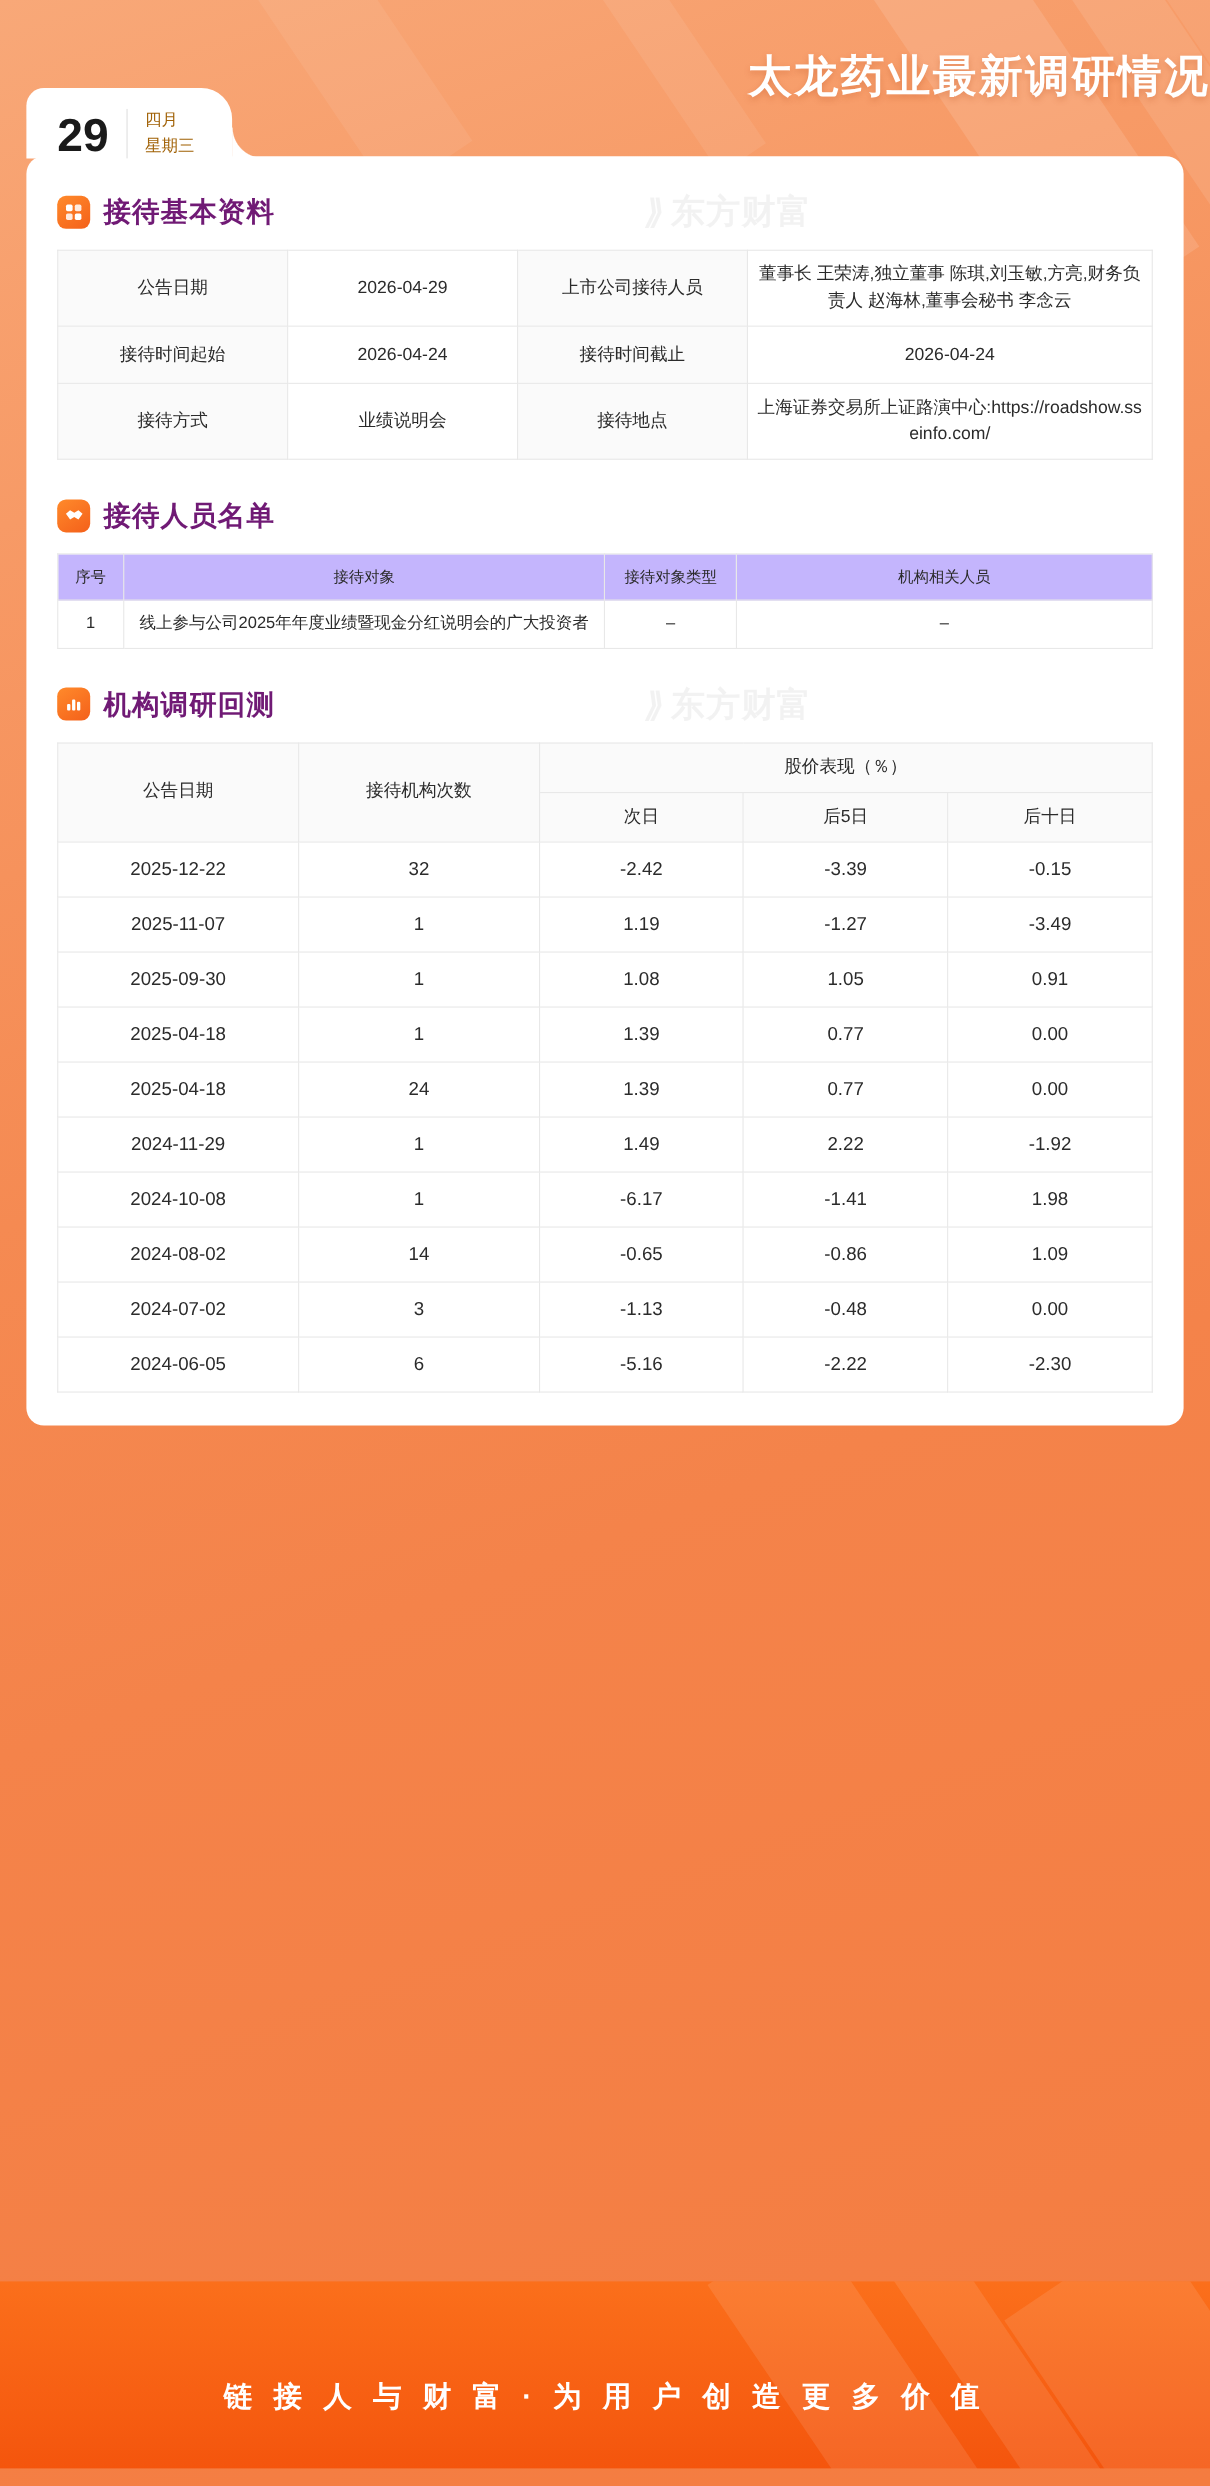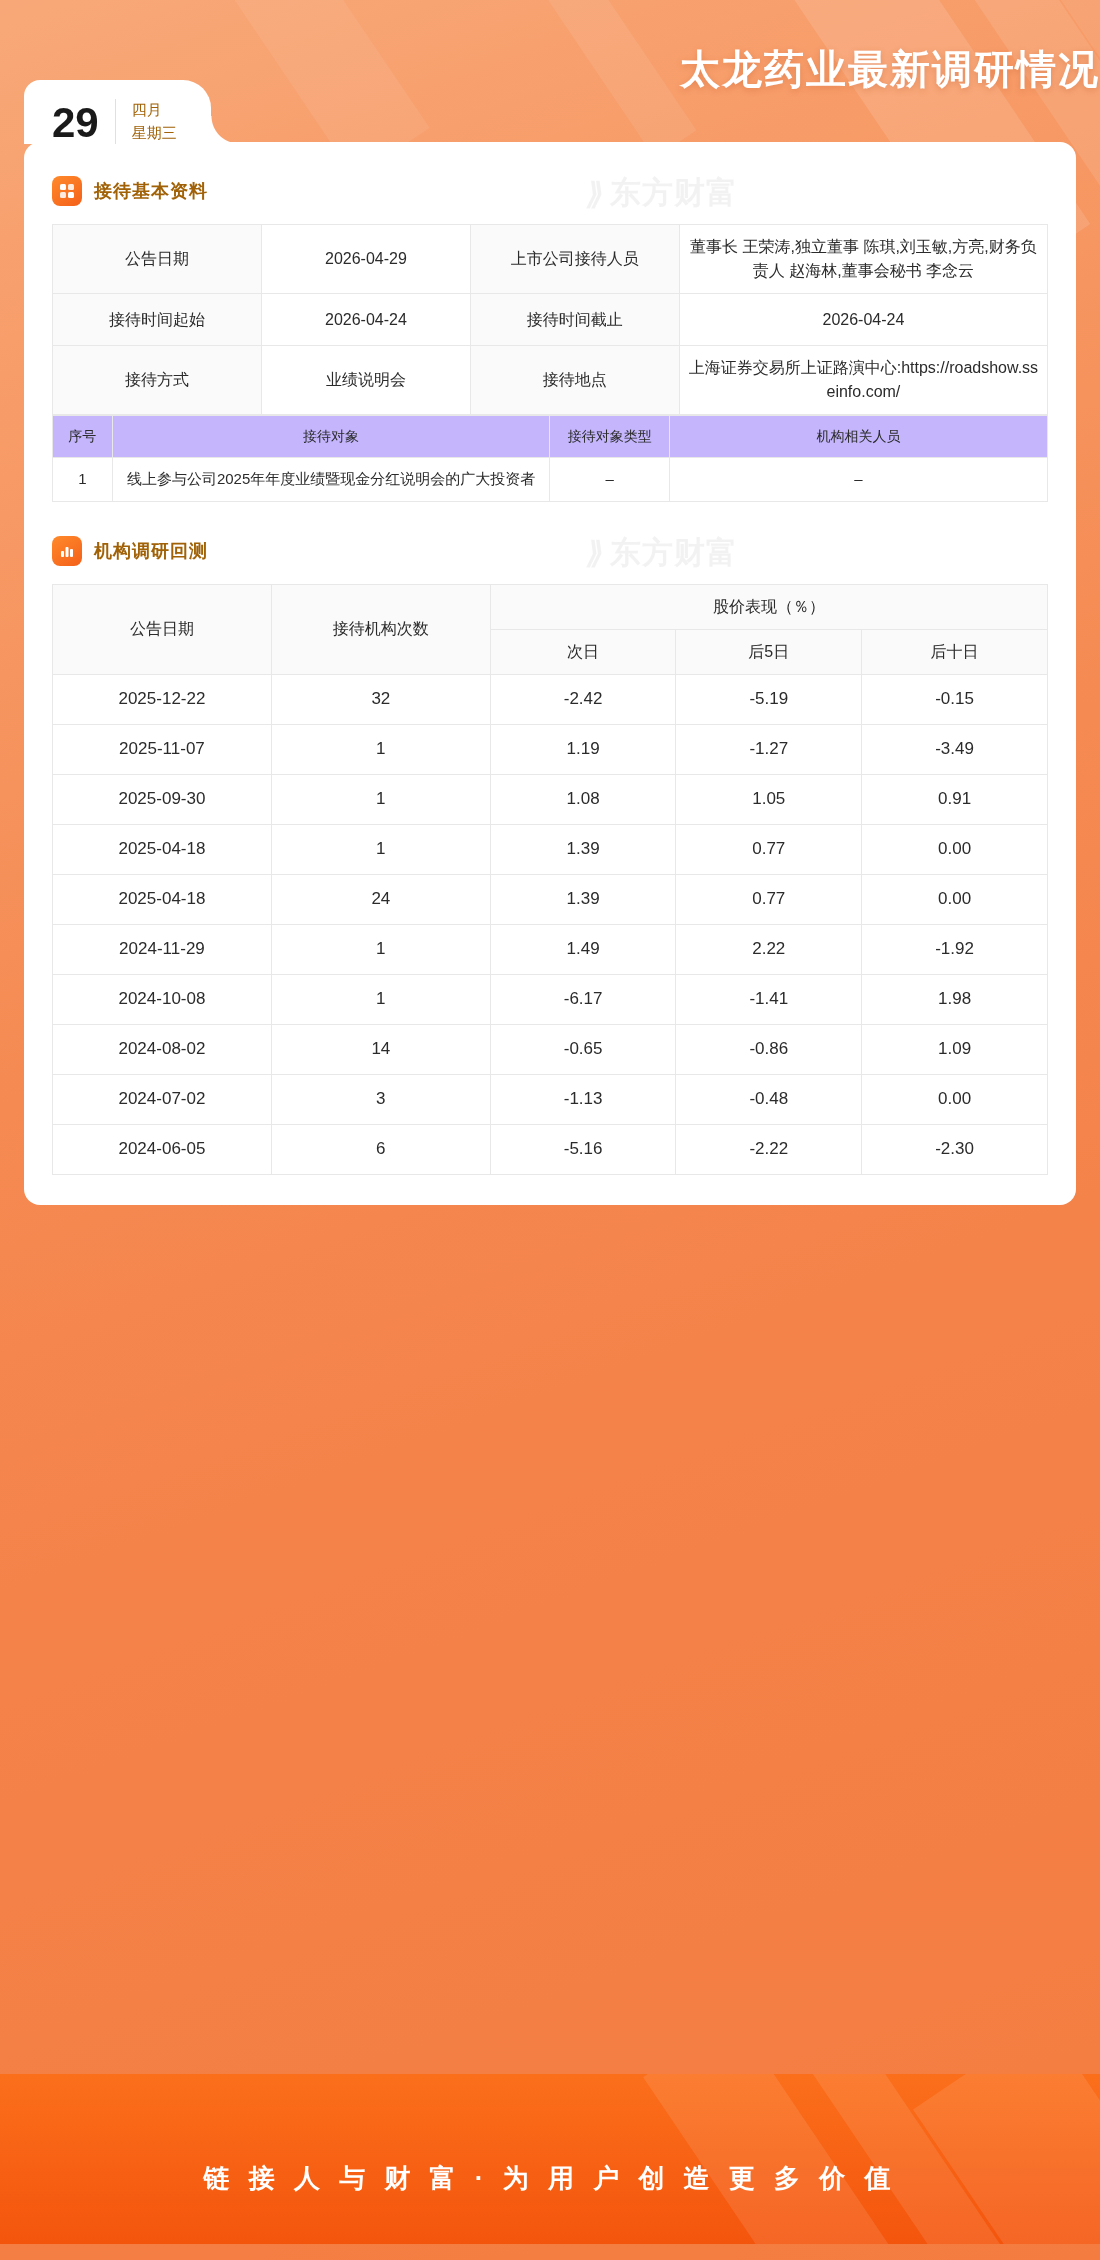--- a/index.html
+++ b/index.html
@@ -102,23 +102,23 @@
     width: 30px; height: 30px;
     border-radius: 8px;
     background: linear-gradient(145deg,#ff8a2b,#f4601a);
     margin-right: 12px;
     display: flex; align-items: center; justify-content: center;
     color: #fff;
     flex: none;
   }
   .sec-icon svg { display:block; }
   .section-title {
-    font-size: 18px;
-    font-weight: bold;
-    color: #a16207;
+    font-size: 25px;
+    font-weight: bold;
+    color: #701a75;
     letter-spacing: 1px;
   }
   .watermark {
     position: absolute;
     right: 310px;
     top: 30px;
     display: flex;
     align-items: center;
     opacity: 0.12;
     pointer-events: none;
@@ -259,20 +259,28 @@
             <td class="label">接待方式</td>
             <td>业绩说明会</td>
             <td class="label">接待地点</td>
             <td>上海证券交易所上证路演中心:https://roadshow.sseinfo.com/</td>
           </tr>
         </tbody>
       </table>
     </div>
 
     <div class="section">
+      <div class="section-head">
+        <span class="sec-icon">
+          <svg width="17" height="17" viewBox="0 0 18 18">
+              <path d="M1 7.5 L5 4 L9 6.5 L13 4 L17 7.5 L13 13 L9 10.5 L5 13 Z" fill="#fff"></path>
+            </svg>
+        </span>
+        <span class="section-title">接待人员名单</span>
+      </div>
 
       <table class="t-people">
         <colgroup>
             <col style="width:6%">
             <col style="width:44%">
             <col style="width:12%">
             <col style="width:38%">
           </colgroup>
         <thead>
           <tr>
@@ -327,21 +335,21 @@
             <th>次日</th>
             <th>后5日</th>
             <th>后十日</th>
           </tr>
         </thead>
         <tbody>
           <tr>
             <td>2025-12-22</td>
             <td>32</td>
             <td>-2.42</td>
-            <td>-5.19</td>
+            <td>-3.39</td>
             <td>-0.15</td>
           </tr>
           <tr>
             <td>2025-11-07</td>
             <td>1</td>
             <td>1.19</td>
             <td>-1.27</td>
             <td>-3.49</td>
           </tr>
           <tr>

